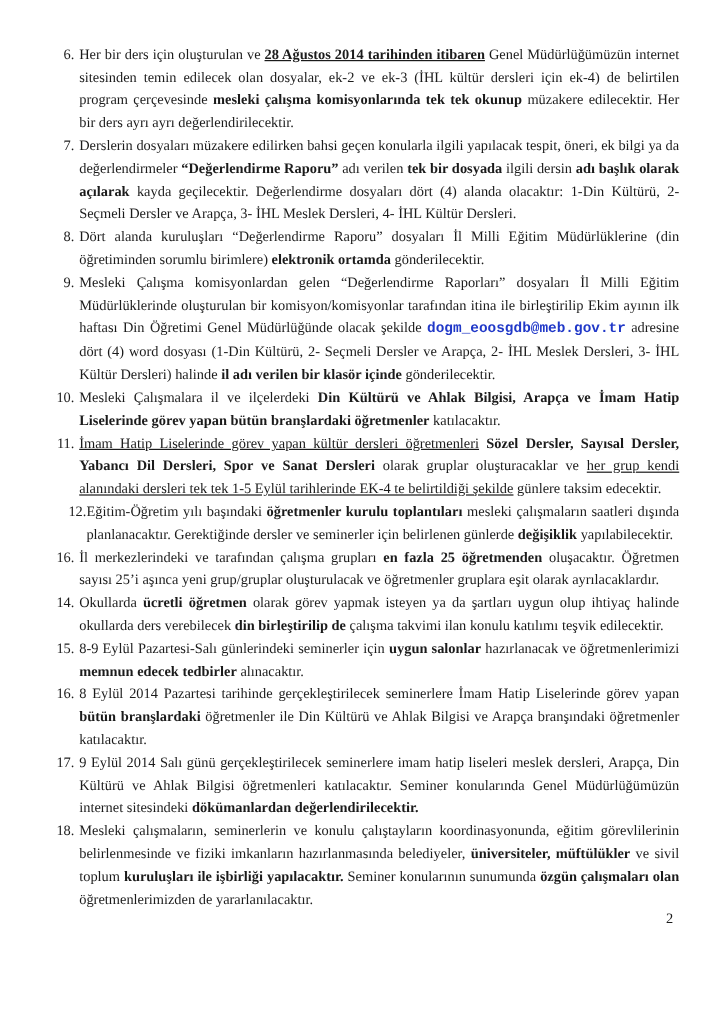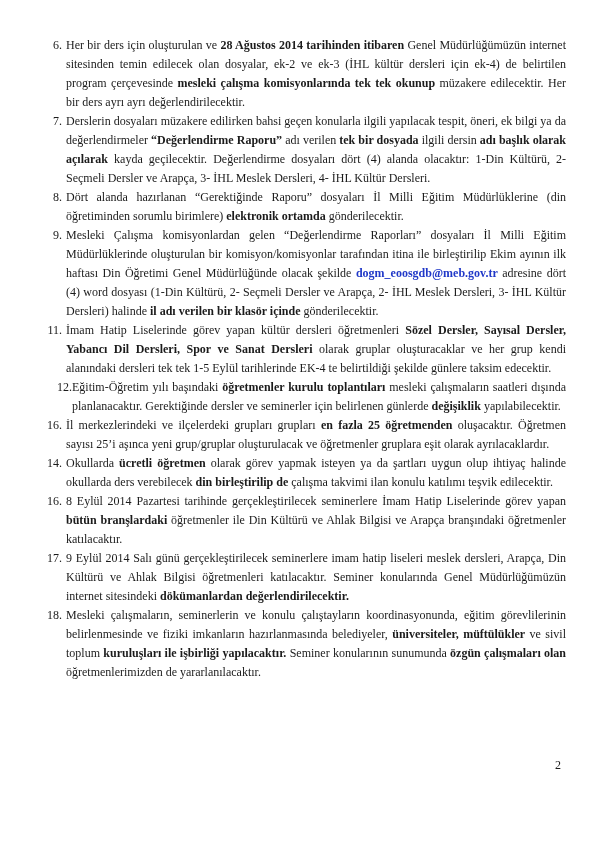--- a/index.html
+++ b/index.html
@@ -38,43 +38,45 @@
     padding-left: 28px;
     text-indent: -15px;
   }
   .item-inline .num {
     position: static;
     display: inline;
     width: auto;
     text-align: center;
   }
   .b { font-weight: bold; }
-  .u { }
-  .link { color: var(--link, #2038c8); font-weight: bold; }
+  .u { text-decoration: underline; }
+  .link { color: var(--link, #2038c8); font-weight: bold; font-family: Liberation Mono, monospace; }
   .page-number {
     position: absolute;
     left: 548px;
     top: 758px;
     width: 20px;
     text-align: center;
     font-size: 12px;
     color: var(--text, #1b1b1b);
   }
 </style>
 </head>
 <body style="background: rgb(255, 255, 255);">
 
 <div class="page">
   <div class="doc-list">
       <div class="item"><span class="num">6.</span><span>Her bir ders için oluşturulan ve </span><span class="b u">28 Ağustos 2014 tarihinden itibaren</span><span> Genel Müdürlüğümüzün internet sitesinden temin edilecek olan dosyalar, ek-2 ve ek-3 (İHL kültür dersleri için ek-4) de belirtilen program çerçevesinde </span><span class="b">mesleki çalışma komisyonlarında tek tek okunup</span><span> müzakere edilecektir. Her bir ders ayrı ayrı değerlendirilecektir.</span></div>
       <div class="item"><span class="num">7.</span><span>Derslerin dosyaları müzakere edilirken bahsi geçen konularla ilgili yapılacak tespit, öneri, ek bilgi ya da değerlendirmeler </span><span class="b">“Değerlendirme Raporu”</span><span> adı verilen </span><span class="b">tek bir dosyada</span><span> ilgili dersin </span><span class="b">adı başlık olarak açılarak</span><span> kayda geçilecektir. Değerlendirme dosyaları dört (4) alanda olacaktır: 1-Din Kültürü, 2- Seçmeli Dersler ve Arapça, 3- İHL Meslek Dersleri, 4- İHL Kültür Dersleri.</span></div>
-      <div class="item"><span class="num">8.</span><span>Dört alanda hazırlanan “Gerektiğinde Raporu” dosyaları İl Milli Eğitim Müdürlüklerine (din öğretiminden sorumlu birimlere) </span><span class="b">elektronik ortamda</span><span> gönderilecektir.</span></div>
+      <div class="item"><span class="num">8.</span><span>Dört alanda kuruluşları “Değerlendirme Raporu” dosyaları İl Milli Eğitim Müdürlüklerine (din öğretiminden sorumlu birimlere) </span><span class="b">elektronik ortamda</span><span> gönderilecektir.</span></div>
       <div class="item"><span class="num">9.</span><span>Mesleki Çalışma komisyonlardan gelen “Değerlendirme Raporları” dosyaları İl Milli Eğitim Müdürlüklerinde oluşturulan bir komisyon/komisyonlar tarafından itina ile birleştirilip Ekim ayının ilk haftası Din Öğretimi Genel Müdürlüğünde olacak şekilde </span><span class="b link">dogm_eoosgdb@meb.gov.tr</span><span> adresine dört (4) word dosyası (1-Din Kültürü, 2- Seçmeli Dersler ve Arapça, 2- İHL Meslek Dersleri, 3- İHL Kültür Dersleri) halinde </span><span class="b">il adı verilen bir klasör içinde</span><span> gönderilecektir.</span></div>
+      <div class="item"><span class="num">10.</span><span>Mesleki Çalışmalara il ve ilçelerdeki </span><span class="b">Din Kültürü ve Ahlak Bilgisi, Arapça ve İmam Hatip Liselerinde görev yapan bütün branşlardaki öğretmenler</span><span> katılacaktır.</span></div>
       <div class="item"><span class="num">11.</span><span class="u">İmam Hatip Liselerinde görev yapan kültür dersleri öğretmenleri</span><span> </span><span class="b">Sözel Dersler, Sayısal Dersler, Yabancı Dil Dersleri, Spor ve Sanat Dersleri</span><span> olarak gruplar oluşturacaklar ve </span><span class="u">her grup kendi alanındaki dersleri tek tek 1-5 Eylül tarihlerinde EK-4 te belirtildiği şekilde</span><span> günlere taksim edecektir.</span></div>
       <div class="item item-inline"><span class="num">12.</span><span>Eğitim-Öğretim yılı başındaki </span><span class="b">öğretmenler kurulu toplantıları</span><span> mesleki çalışmaların saatleri dışında planlanacaktır. Gerektiğinde dersler ve seminerler için belirlenen günlerde </span><span class="b">değişiklik</span><span> yapılabilecektir.</span></div>
-      <div class="item"><span class="num">16.</span><span>İl merkezlerindeki ve ilçelerdeki grupları grupları </span><span class="b">en fazla 25 öğretmenden</span><span> oluşacaktır. Öğretmen sayısı 25’i aşınca yeni grup/gruplar oluşturulacak ve öğretmenler gruplara eşit olarak ayrılacaklardır.</span></div>
+      <div class="item"><span class="num">16.</span><span>İl merkezlerindeki ve tarafından çalışma grupları </span><span class="b">en fazla 25 öğretmenden</span><span> oluşacaktır. Öğretmen sayısı 25’i aşınca yeni grup/gruplar oluşturulacak ve öğretmenler gruplara eşit olarak ayrılacaklardır.</span></div>
       <div class="item"><span class="num">14.</span><span>Okullarda </span><span class="b">ücretli öğretmen</span><span> olarak görev yapmak isteyen ya da şartları uygun olup ihtiyaç halinde okullarda ders verebilecek </span><span class="b">din birleştirilip de</span><span> çalışma takvimi ilan konulu katılımı teşvik edilecektir.</span></div>
+      <div class="item"><span class="num">15.</span><span>8-9 Eylül Pazartesi-Salı günlerindeki seminerler için </span><span class="b">uygun salonlar</span><span> hazırlanacak ve öğretmenlerimizi </span><span class="b">memnun edecek tedbirler</span><span> alınacaktır.</span></div>
       <div class="item"><span class="num">16.</span><span>8 Eylül 2014 Pazartesi tarihinde gerçekleştirilecek seminerlere İmam Hatip Liselerinde görev yapan </span><span class="b">bütün branşlardaki</span><span> öğretmenler ile Din Kültürü ve Ahlak Bilgisi ve Arapça branşındaki öğretmenler katılacaktır.</span></div>
       <div class="item"><span class="num">17.</span><span>9 Eylül 2014 Salı günü gerçekleştirilecek seminerlere imam hatip liseleri meslek dersleri, Arapça, Din Kültürü ve Ahlak Bilgisi öğretmenleri katılacaktır. Seminer konularında Genel Müdürlüğümüzün internet sitesindeki </span><span class="b">dökümanlardan değerlendirilecektir.</span></div>
       <div class="item"><span class="num">18.</span><span>Mesleki çalışmaların, seminerlerin ve konulu çalıştayların koordinasyonunda, eğitim görevlilerinin belirlenmesinde ve fiziki imkanların hazırlanmasında belediyeler, </span><span class="b">üniversiteler, müftülükler</span><span> ve sivil toplum </span><span class="b">kuruluşları ile işbirliği yapılacaktır.</span><span> Seminer konularının sunumunda </span><span class="b">özgün çalışmaları olan</span><span> öğretmenlerimizden de yararlanılacaktır.</span></div>
     </div>
   <div class="page-number">2</div>
 </div>
 
 </body></html>

